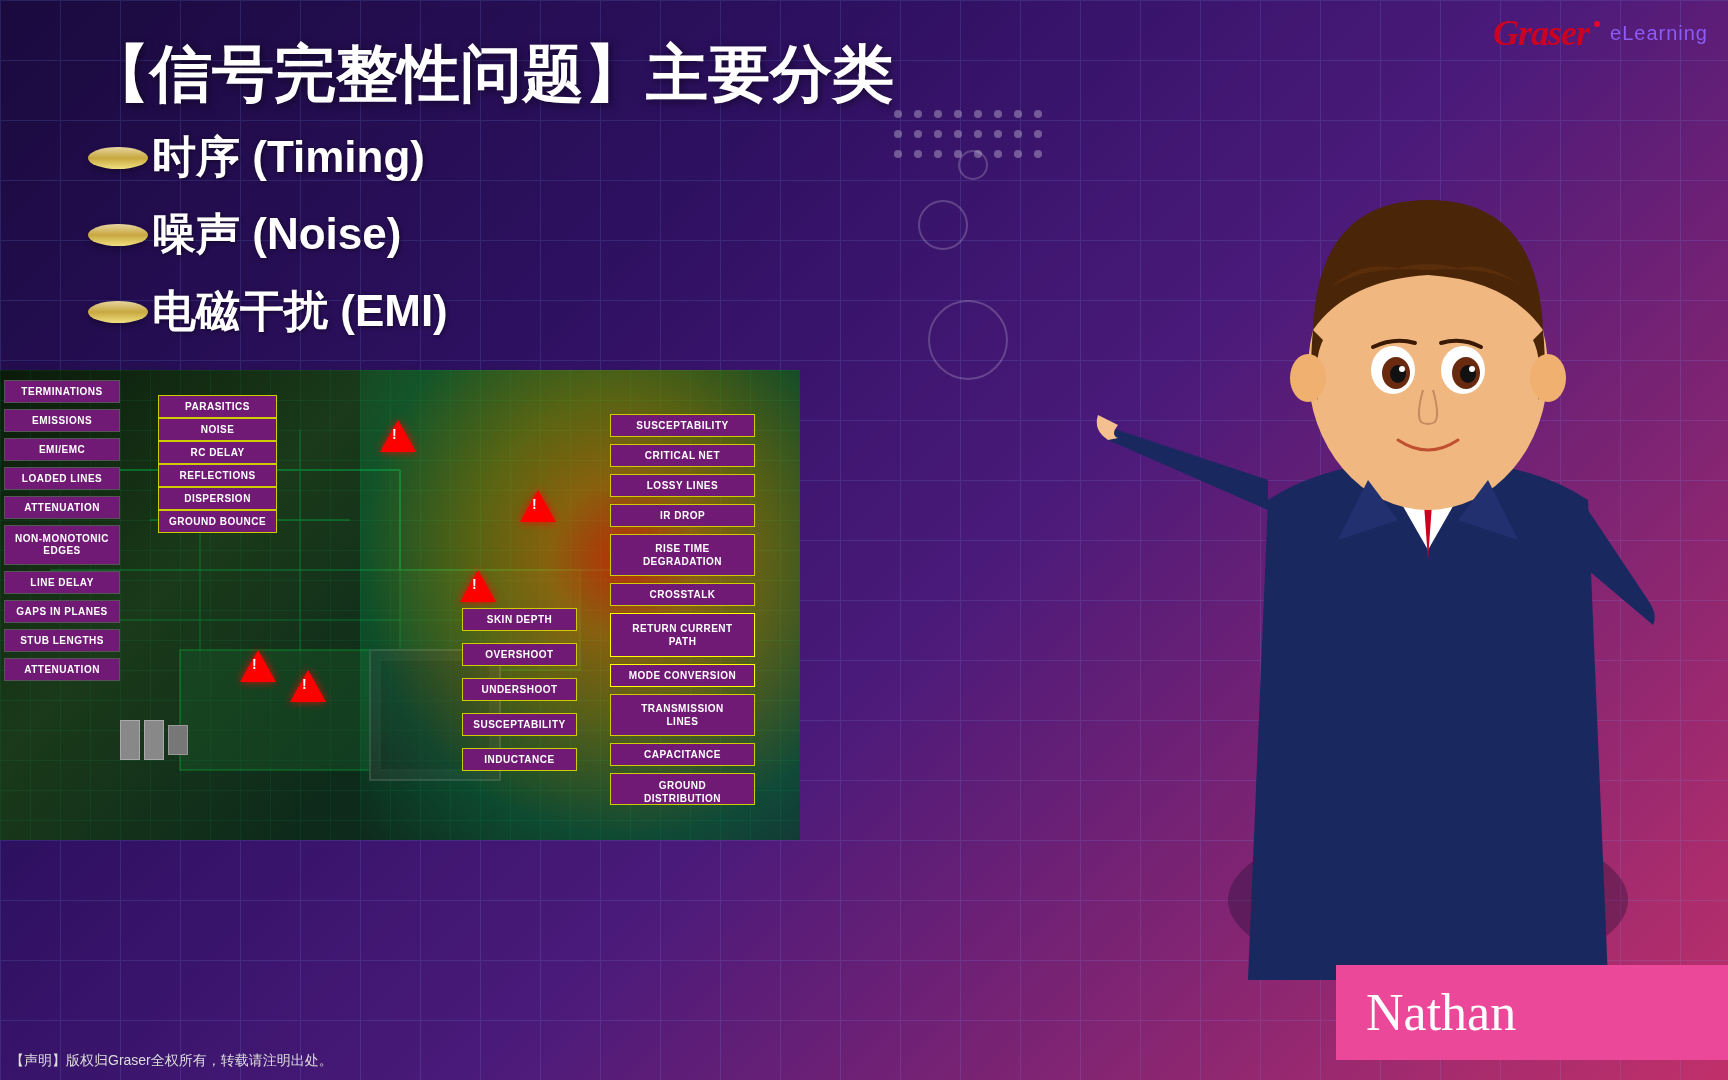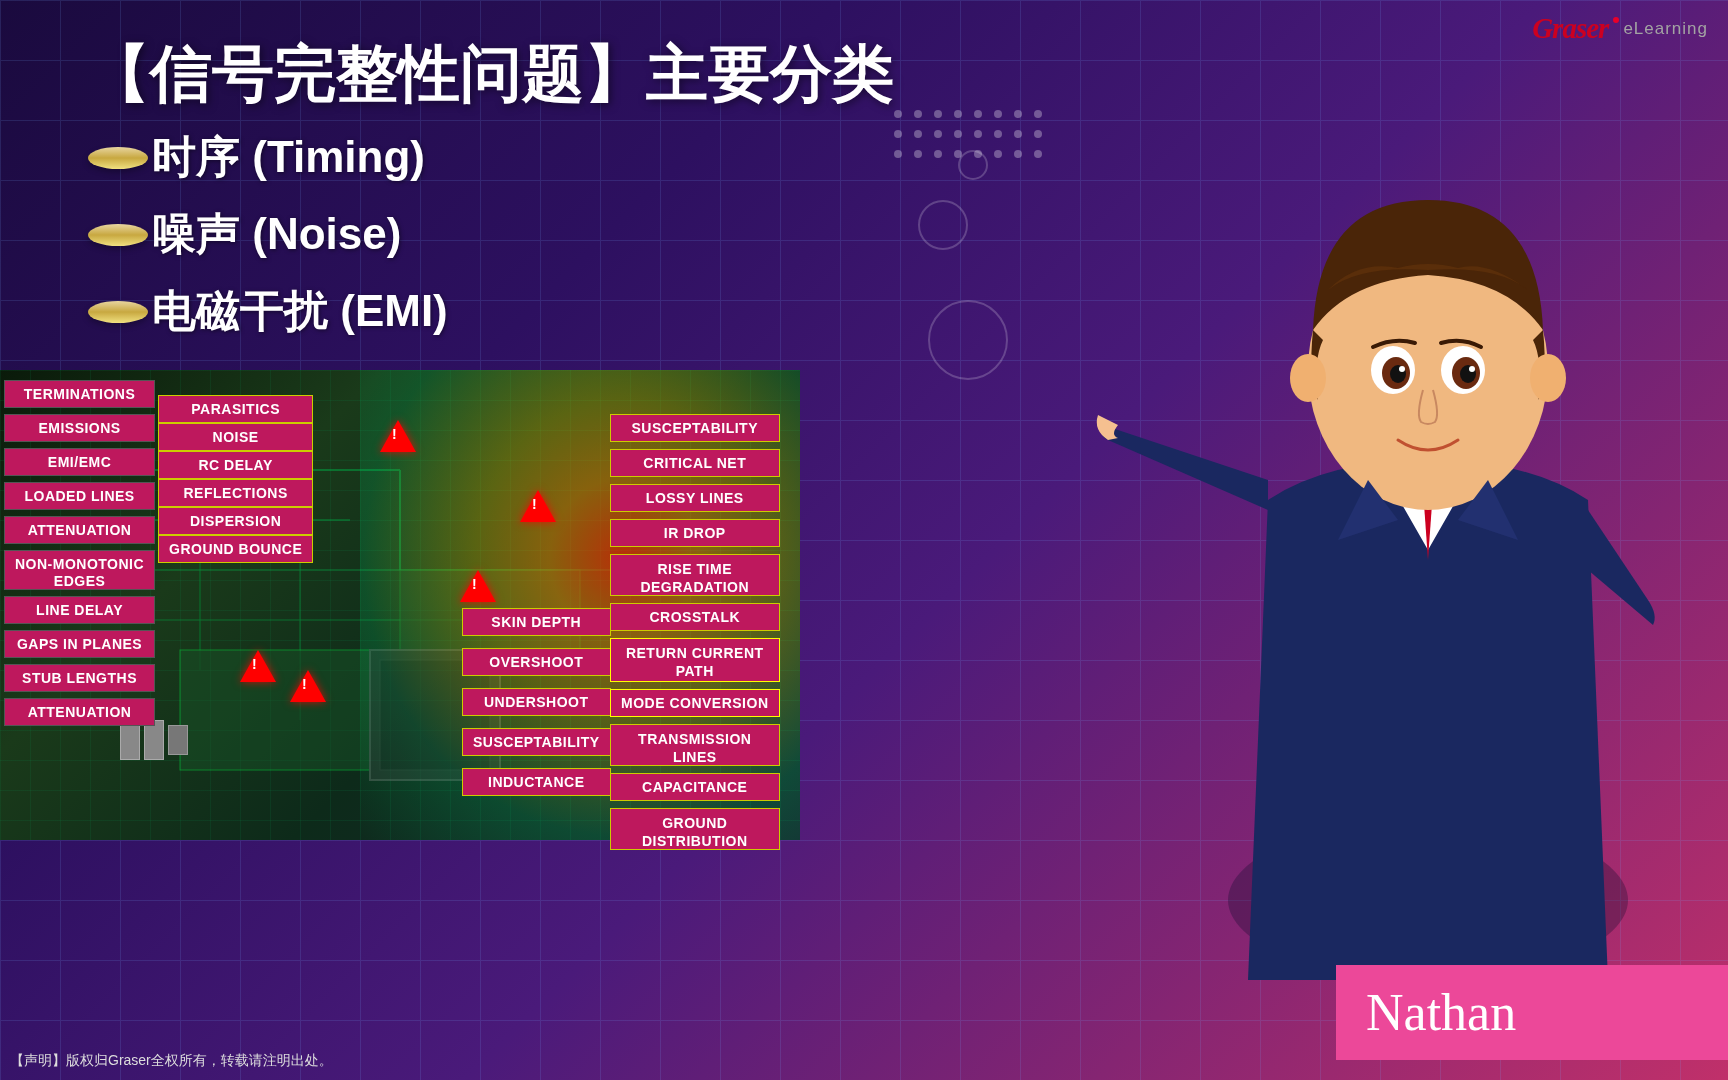--- a/index.html
+++ b/index.html
@@ -36,35 +36,36 @@
     .logo {
       position: absolute;
       top: 12px;
       right: 20px;
       z-index: 10;
       display: flex;
       align-items: center;
       gap: 4px;
     }
     .logo-graser {
-      font-size: 29px;
+      font-size: 36px;
       font-weight: 900;
       font-style: italic;
       color: #e8002a;
       letter-spacing: -1px;
       font-family: Georgia, serif;
     }
     .logo-graser span {
       color: #ff3366;
     }
     .logo-elearning {
-      font-size: 17px;
-      color: #a3a3a3;
+      font-size: 20px;
+      color: #8b5cf6;
       font-weight: 500;
       letter-spacing: 1px;
+      margin-left: 6px;
     }
     .logo-dot {
       width: 6px;
       height: 6px;
       background: #e8002a;
       border-radius: 50%;
       margin-bottom: 18px;
       margin-left: 1px;
     }
 
@@ -202,25 +203,25 @@
       position: absolute;
       left: 610px;
       top: 414px;
       z-index: 15;
       display: flex;
       flex-direction: column;
       gap: 7px;
     }
 
     .si-btn {
-      background: #be185d;
+      background: #701a75;
       color: #fff;
       border: 1.5px solid #555;
       padding: 5px 10px;
-      font-size: 14px;
+      font-size: 10px;
       font-weight: 700;
       text-align: center;
       cursor: pointer;
       white-space: nowrap;
       letter-spacing: 0.5px;
       min-width: 115px;
     }
     .si-btn.yellow-outline {
       border-color: #cccc00;
       color: #fff;
@@ -427,21 +428,21 @@
   <button class="si-btn wide yellow-outline">SUSCEPTABILITY</button>
   <button class="si-btn wide yellow-outline">CRITICAL NET</button>
   <button class="si-btn wide yellow-outline">LOSSY LINES</button>
   <button class="si-btn wide yellow-outline">IR DROP</button>
   <button class="si-btn wide yellow-outline" style="height:42px;line-height:1.3">RISE TIME<br>DEGRADATION</button>
   <button class="si-btn wide yellow-outline">CROSSTALK</button>
   <button class="si-btn wide yellow-outline" style="height:44px;line-height:1.3;font-weight:900;border-color:#ffff00">RETURN CURRENT<br>PATH</button>
   <button class="si-btn wide yellow-outline" style="border-color:#ffff00;font-weight:900">MODE CONVERSION</button>
   <button class="si-btn wide yellow-outline" style="height:42px;line-height:1.3">TRANSMISSION<br>LINES</button>
   <button class="si-btn wide yellow-outline">CAPACITANCE</button>
-  <button class="si-btn wide yellow-outline" style="height:42px;line-height:1.3">GROUND<br>DISTRIBUTION</button>
+  <button class="si-btn wide yellow-outline" style="height:32px;line-height:1.3">GROUND<br>DISTRIBUTION</button>
 </div>
 
 <div class="character-area">
   <svg width="700" height="980" viewBox="0 0 700 980" style="position:absolute;top:0;right:0;">
 
     <ellipse cx="400" cy="900" rx="200" ry="80" fill="#0a0a2a" opacity="0.3"></ellipse>
 
     <path d="M240,500 L220,980 L580,980 L560,500 Q500,460 400,460 Q300,460 240,500Z" fill="#1a2860"></path>
 
     <path d="M360,480 L400,550 L440,480 Q420,490 400,490 Q380,490 360,480Z" fill="#fff"></path>

